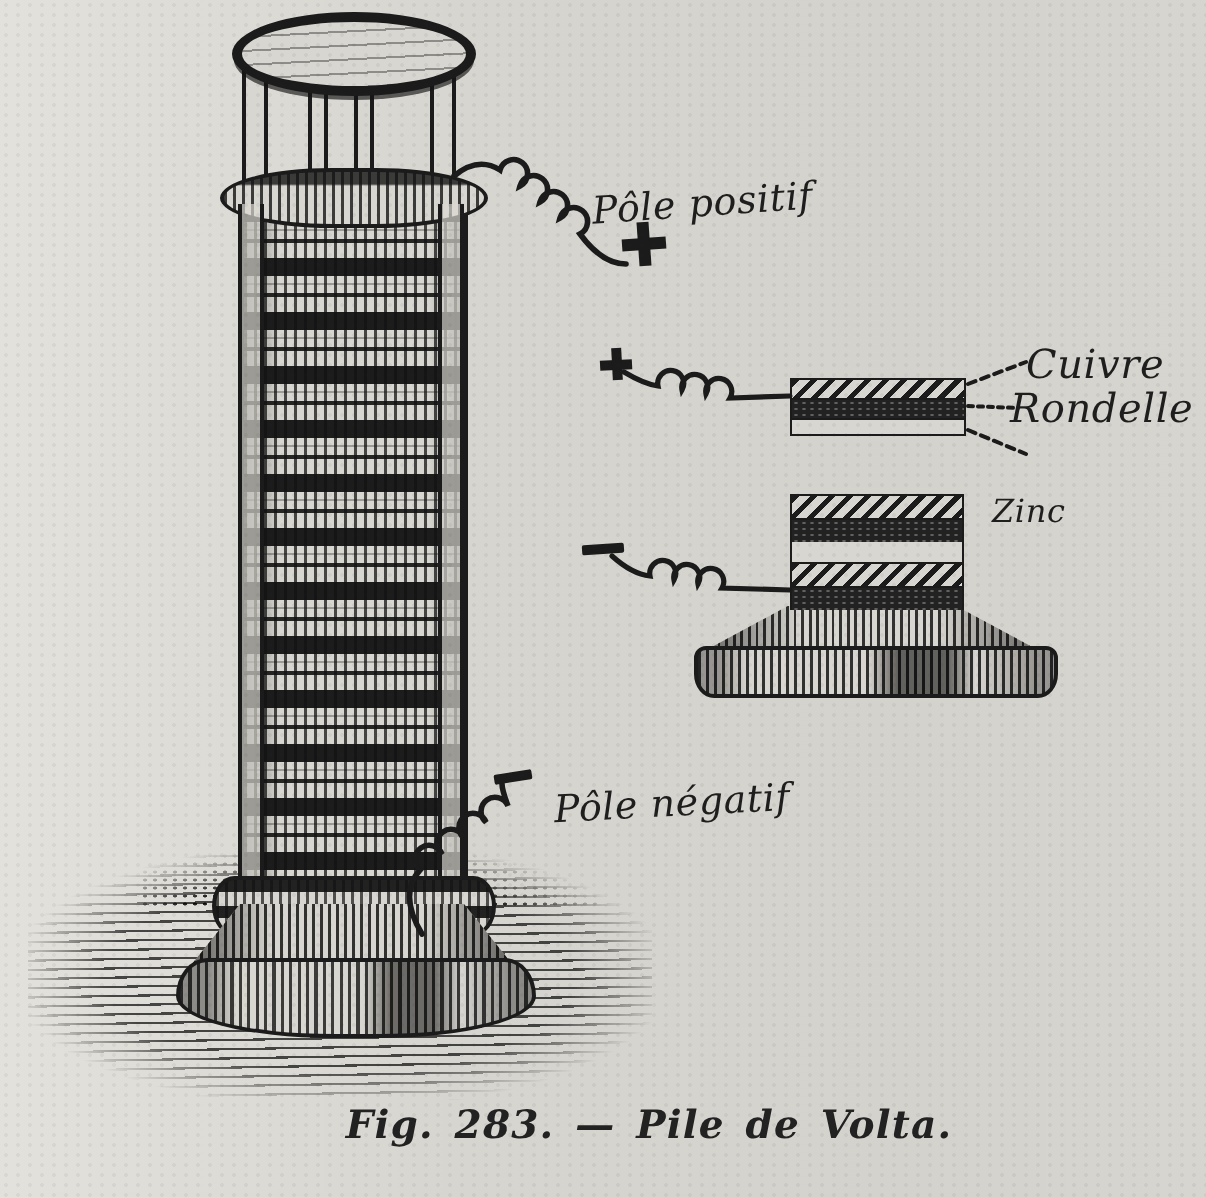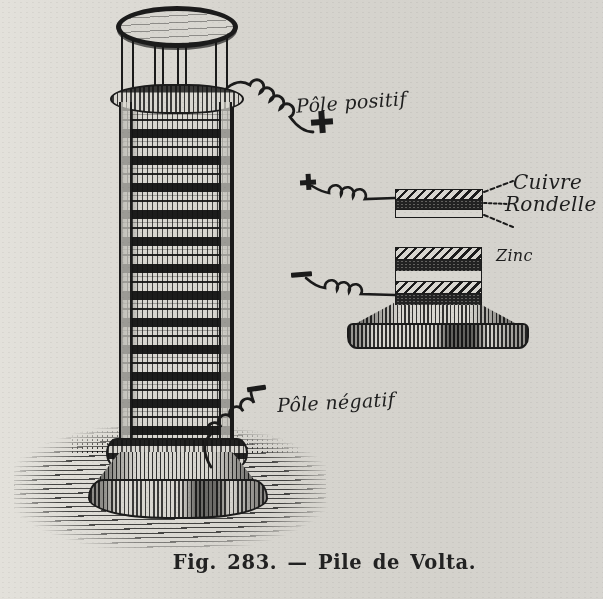--- a/index.html
+++ b/index.html
@@ -167,21 +167,21 @@
     background-color:var(--paper);
     background-image:
       linear-gradient(90deg,rgba(0,0,0,.3) 0 6%,rgba(0,0,0,0) 14%,rgba(0,0,0,0) 48%,rgba(0,0,0,.55) 56% 70%,rgba(0,0,0,0) 78%,rgba(0,0,0,.3) 95%),
       repeating-linear-gradient(90deg,rgba(20,20,20,.85) 0 1.6px,transparent 1.6px 4px);
   }
 
   
   .caption{
     position:absolute;left:0;right:0;top:551px;z-index:6;
     text-align:center;padding-left:46px;
-    font-weight:bold;font-size:19.5px;letter-spacing:.6px;word-spacing:3px;color:#222;
+    font-weight:bold;font-size:19.5px;letter-spacing:.6px;word-spacing:3px;color:#222;font-style:italic;
   }
 </style>
 </head>
 <body>
 
 <div class="stage">
 
   <div class="table-shade"></div>
 
   <div>

